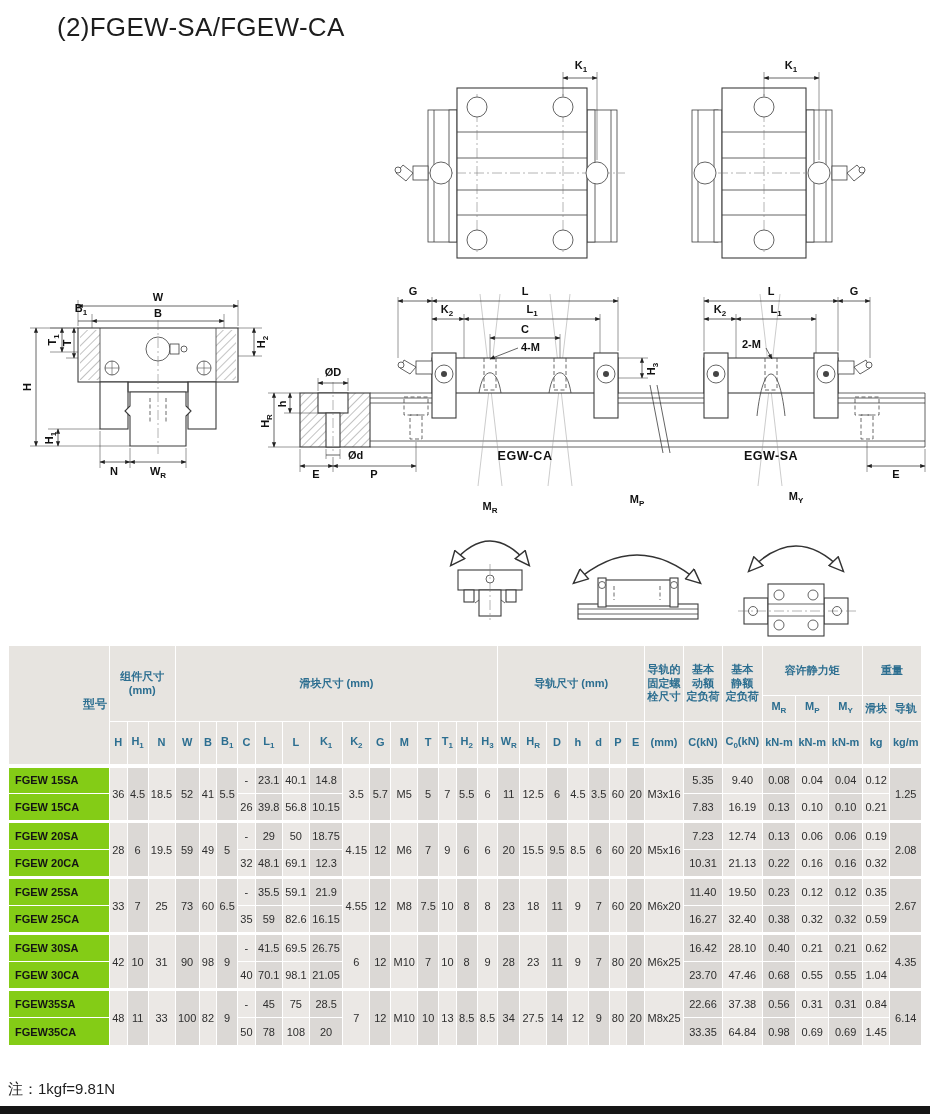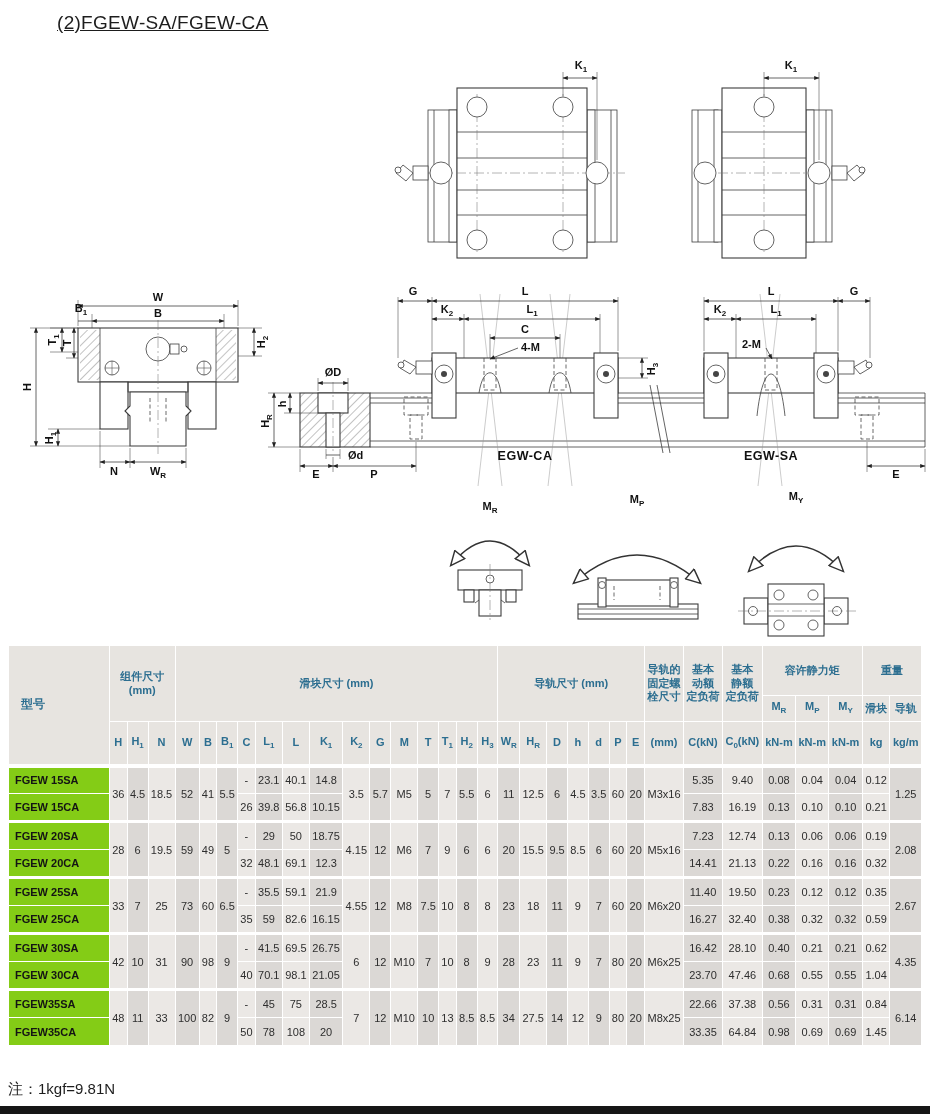--- a/index.html
+++ b/index.html
@@ -1,18 +1,18 @@
 <!DOCTYPE html>
 <html><head>
 <meta charset="utf-8">
 <style>
   html,body{margin:0;padding:0;}
   body{width:930px;height:1114px;position:relative;background:#fff;
        font-family:"Liberation Sans",sans-serif;overflow:hidden;}
-  .title{position:absolute;left:57px;top:12px;font-size:19px;color:#1d1d1d;letter-spacing:.3px;text-decoration:underline;}
+  .title{position:absolute;left:57px;top:12px;font-size:26px;color:#1d1d1d;letter-spacing:.3px;}
   .drawing{position:absolute;left:0;top:52px;}
   svg text{font-family:"Liberation Sans",sans-serif;font-weight:bold;font-size:11px;fill:#111;}
   .dimtxt{text-anchor:middle;}
   .ta-s{text-anchor:start;}
   .name{font-size:12.5px;letter-spacing:.5px;}
   .edge{stroke:#3c3c3c;stroke-width:1.1;fill:#fff;}
   .edge2{stroke:#3c3c3c;stroke-width:.8;fill:none;}
   .edge2f{stroke:#3c3c3c;stroke-width:.8;fill:#fff;}
   .dimline{stroke:#333;stroke-width:.75;fill:none;}
   .ext{stroke:#444;stroke-width:.55;fill:none;}
@@ -24,21 +24,21 @@
 
   .tablewrap{position:absolute;left:8px;top:645px;width:914px;}
   table{border-collapse:collapse;width:914px;background:#fff;}
   th,td{border:1px solid #fff;text-align:center;vertical-align:middle;
         padding:1px 2px;font-size:11px;color:#2e2e2e;}
   th{background:#e7e4e0;color:#2c6e90;font-weight:bold;white-space:pre-line;line-height:1.25;}
   thead tr:nth-child(1){height:50px;}
   thead tr:nth-child(2){height:26px;}
   thead tr:nth-child(3){height:44px;}
   tbody tr{height:28px;}
-  th.model-h{width:86px;text-align:left;padding-left:12px;font-size:12px;}
+  th.model-h{width:86px;text-align:right;padding-left:12px;font-size:12px;}
   td.model{background:#84cc16;text-align:left;padding-left:6px;font-weight:bold;
            color:#141414;font-size:11px;white-space:nowrap;}
   td.c-light{background:#ebe8e5;}
   td.c-dark{background:#dbd8d5;}
   tbody tr:first-child td{border-top:4px solid #fff;}
   tr.gstart td{border-top:3px solid #fff;}
   sub{font-size:8px;}
   .note{position:absolute;left:8px;top:1080px;font-size:15px;color:#1d1d1d;}
   .bottom-bar{position:absolute;left:0;top:1106px;width:930px;height:8px;background:#161616;}
 </style>
@@ -514,21 +514,21 @@
           <td class="c-dark">0.06</td>
           <td class="c-light">0.19</td>
           <td rowspan="2" class="c-dark">2.08</td>
         </tr>
         <tr>
           <td class="model">FGEW 20CA</td>
           <td class="c-light">32</td>
           <td class="c-dark">48.1</td>
           <td class="c-light">69.1</td>
           <td class="c-dark">12.3</td>
-          <td class="c-dark">14.41</td>
+          <td class="c-dark">10.31</td>
           <td class="c-light">21.13</td>
           <td class="c-dark">0.22</td>
           <td class="c-light">0.16</td>
           <td class="c-dark">0.16</td>
           <td class="c-light">0.32</td>
         </tr>
         <tr class="gstart">
           <td class="model">FGEW 25SA</td>
           <td rowspan="2" class="c-light">33</td>
           <td rowspan="2" class="c-dark">7</td>

